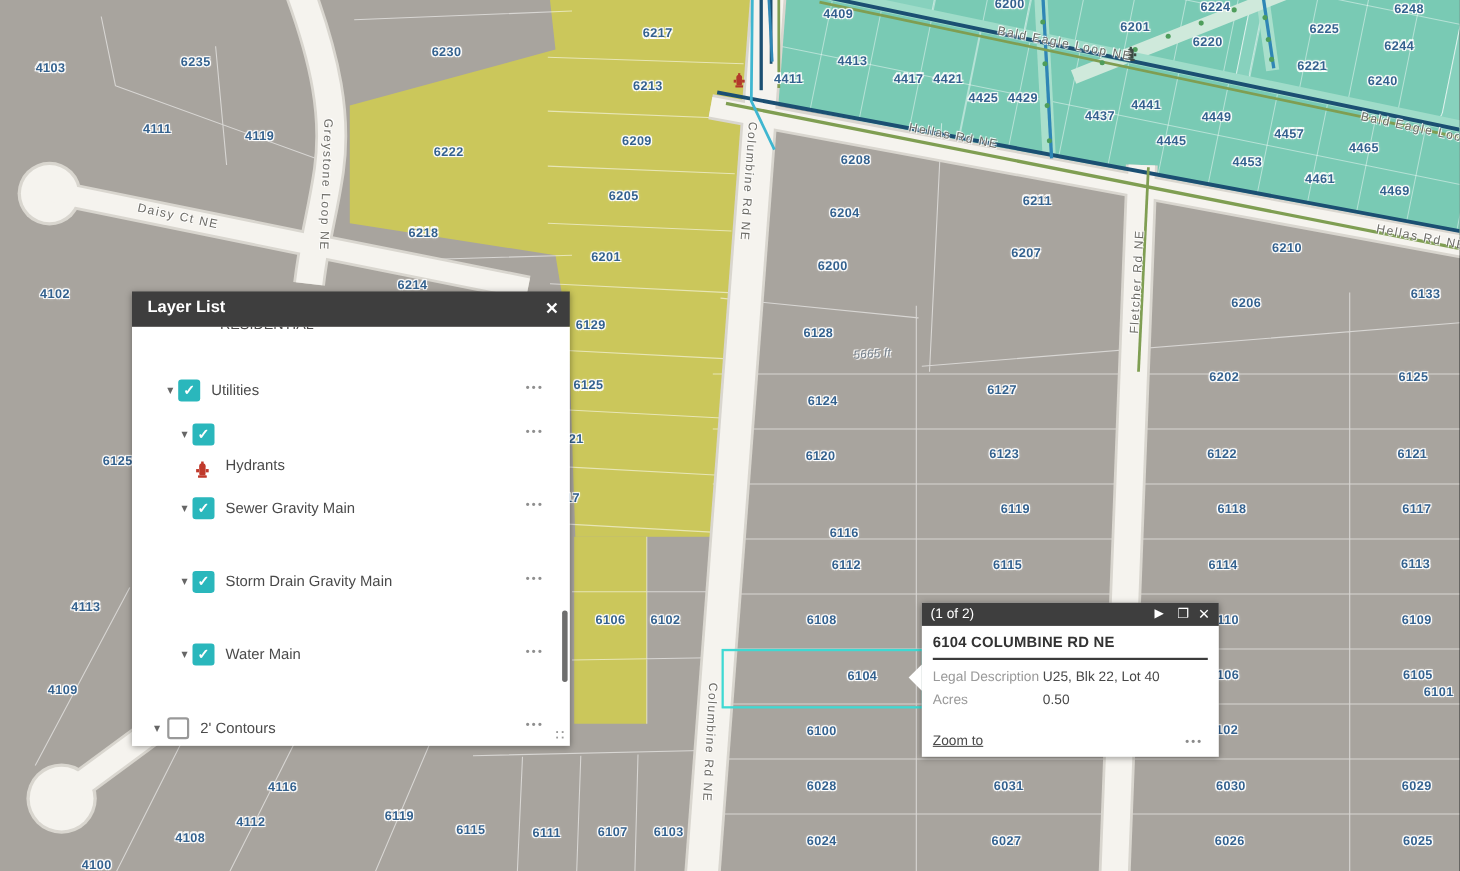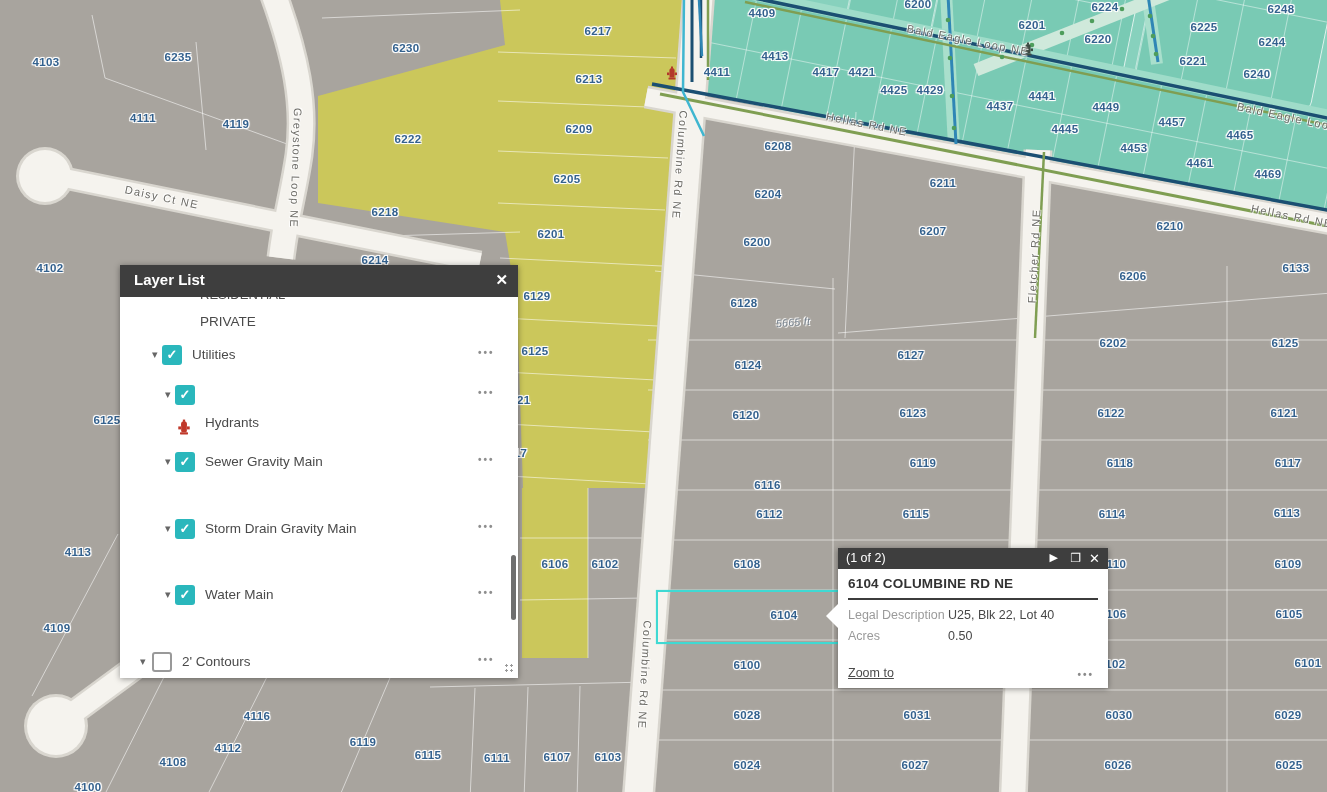--- a/index.html
+++ b/index.html
@@ -353,21 +353,21 @@
       <div class="plabel" style="left: 752px; top: 615px; transform: translate(-50%, -50%); margin-left: 32px;">6104</div>
 
       <div class="plabel" style="left: 1113px; top: 614px; transform: translate(-50%, -50%);">6106</div>
 
       <div class="plabel" style="left: 1289px; top: 614px; transform: translate(-50%, -50%);">6105</div>
 
       <div class="plabel" style="left: 747px; top: 665px; transform: translate(-50%, -50%);">6100</div>
 
       <div class="plabel" style="left: 1112px; top: 664px; transform: translate(-50%, -50%);">6102</div>
 
-      <div class="plabel" style="left: 1288px; top: 663px; transform: translate(-50%, -50%); padding-left: 40px;">6101</div>
+      <div class="plabel" style="left: 1288px; top: 630px; transform: translate(-50%, -50%); padding-left: 40px;">6101</div>
 
       <div class="plabel" style="left: 747px; top: 715px; transform: translate(-50%, -50%);">6028</div>
 
       <div class="plabel" style="left: 917px; top: 715px; transform: translate(-50%, -50%);">6031</div>
 
       <div class="plabel" style="left: 1119px; top: 715px; transform: translate(-50%, -50%);">6030</div>
 
       <div class="plabel" style="left: 1288px; top: 715px; transform: translate(-50%, -50%);">6029</div>
 
       <div class="plabel" style="left: 747px; top: 765px; transform: translate(-50%, -50%);">6024</div>
@@ -406,26 +406,20 @@
 
   <div class="panel">
     <div class="panel-header">
       <span class="panel-title">Layer List</span>
       <span class="panel-close">✕</span>
     </div>
     <div class="panel-body">
 
       <div class="ll-res">RESIDENTIAL</div>
 
-      <div class="ll-row" style="top:15px;">
-        <svg class="ll-swatch" style="position:absolute;left:53px;top:9px;" width="24" height="4">
-            <line x1="0" y1="2" x2="24" y2="2" stroke="#b5338a" stroke-width="2.5"></line>
-          </svg>
-        <span class="ll-label" style="left:80px;">PRIVATE</span>
-      </div>
 
       <div class="ll-row" style="top:48px;">
         <span class="ll-arrow" style="left:32px;">▾</span>
         <span class="ll-cb" style="left:42px;">✓</span>
         <span class="ll-label" style="left:72px;">Utilities</span>
         <span class="ll-dots">•••</span>
       </div>
 
       <div class="ll-row" style="top:88px;">
         <span class="ll-arrow" style="left:45px;">▾</span>

